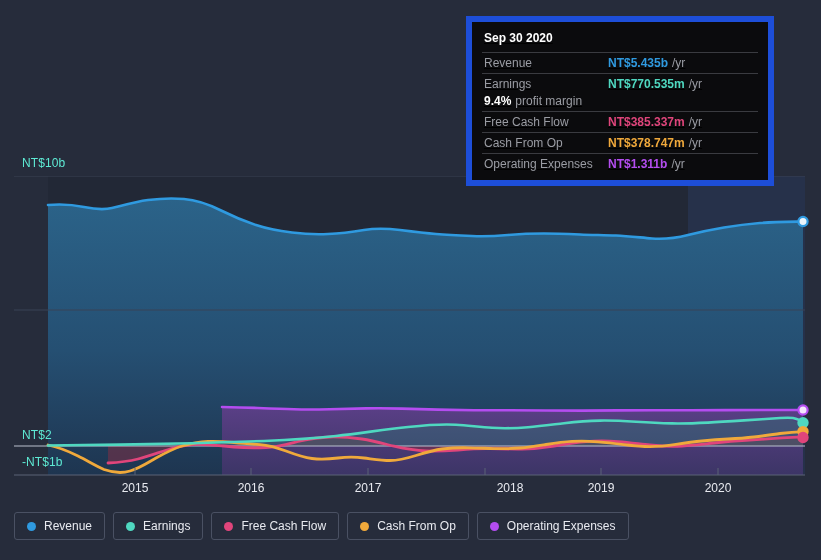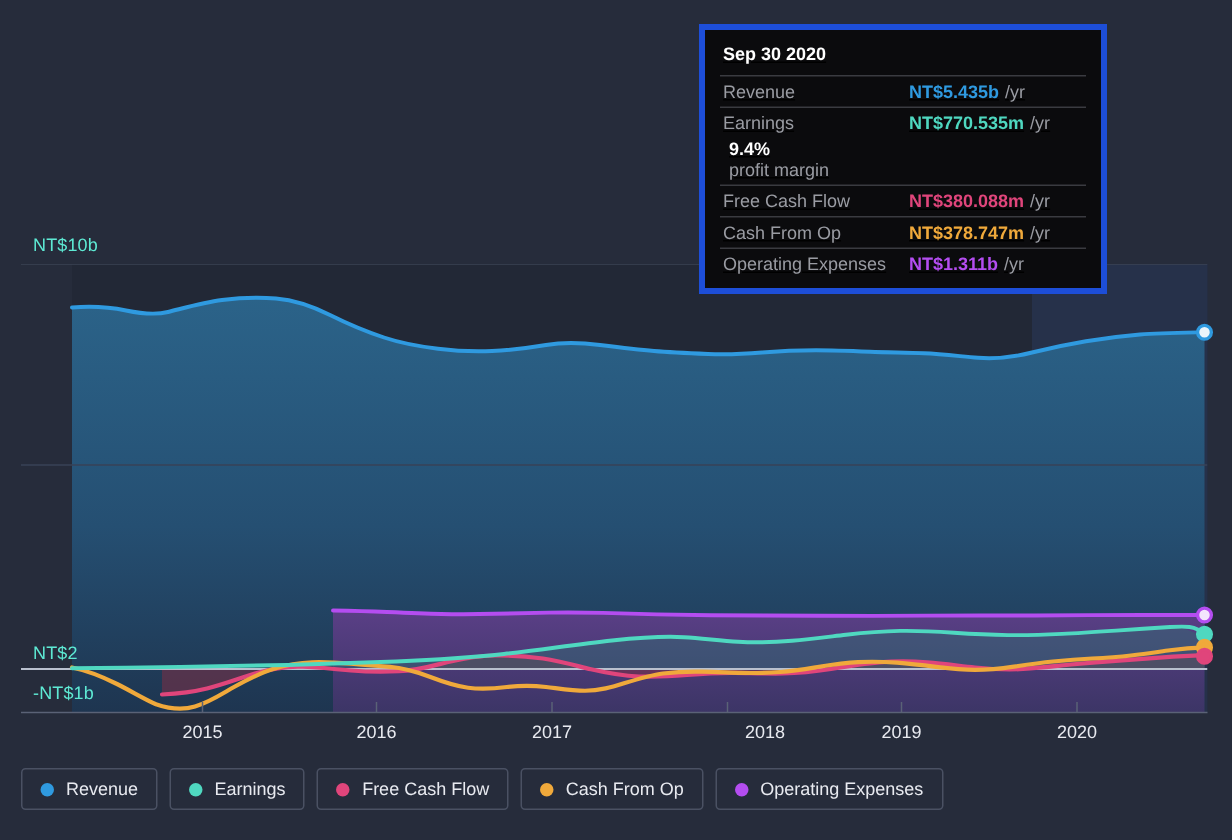--- a/index.html
+++ b/index.html
@@ -27,41 +27,41 @@
     font-size: 12px;
     transform: translateX(-50%);
     white-space: nowrap;
     text-align: right;
   }
 
   
   #tooltip {
     position: absolute;
     left: 466px; top: 16px;
-    width: 272px;
+    width: 308px;
     background: #0b0b0d;
-    border: 4px solid #1d4ed8;
+    border: 6px solid #1d4ed8;
     padding: 8px 10px 6px 10px;
     text-decoration: underline;
   }
   #tooltip .tt-title {
     color: #ffffff;
     font-size: 12px;
     font-weight: bold;
     padding: 1px 2px 7px 2px;
   }
   .tt-row {
     display: flex;
     align-items: baseline;
     border-top: 1px solid #3a3b40;
     padding: 3px 2px 3px 2px;
     font-size: 12px;
     line-height: 14px;
   }
-  .tt-row.noline { border-top: none; padding-top: 0; flex-direction: column; }
+  .tt-row.noline { border-top: none; padding-top: 0; }
   .tt-key { color: #9a9ca3; width: 124px; flex: 0 0 124px; }
   .tt-val { font-weight: bold; }
   .tt-unit { color: #9a9ca3; font-weight: normal; margin-left: 4px; }
 
   
   #legend {
     position: absolute;
     left: 14px; top: 512px;
     display: flex;
     gap: 8px;
@@ -179,21 +179,21 @@
     </div>
 
     <div class="tt-row noline">
       <span class="tt-key" style="width:0;flex:0 0 0"></span>
       <span class="tt-val" style="color:#ffffff">9.4%</span>
       <span class="tt-unit">profit margin</span>
     </div>
 
     <div class="tt-row">
       <span class="tt-key">Free Cash Flow</span>
-      <span class="tt-val" style="color:#e0457b">NT$380.088m</span>
+      <span class="tt-val" style="color:#e0457b">NT$385.337m</span>
       <span class="tt-unit">/yr</span>
     </div>
 
     <div class="tt-row">
       <span class="tt-key">Cash From Op</span>
       <span class="tt-val" style="color:#f0a93b">NT$378.747m</span>
       <span class="tt-unit">/yr</span>
     </div>
 
     <div class="tt-row">

